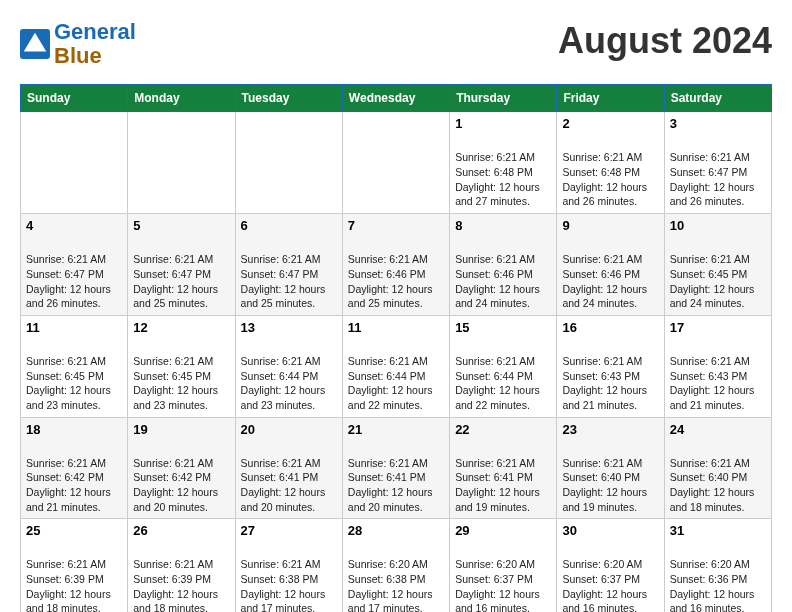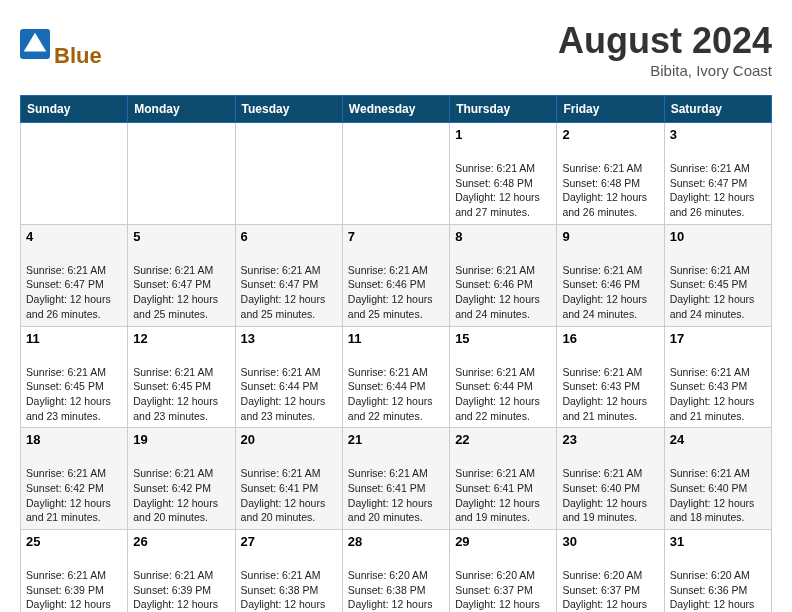--- a/index.html
+++ b/index.html
@@ -45,21 +45,21 @@
     .location {
       font-size: 15px;
       color: #555;
     }
     table {
       width: 100%;
       border-collapse: collapse;
       font-size: 11px;
     }
     thead tr th {
-      background-color: #0c4a6e;
+      background-color: #15803d;
       color: #fff;
       text-align: left;
       padding: 6px 6px;
       font-size: 12px;
       font-weight: bold;
       border: 1px solid #1a6bb5;
     }
     tbody tr td {
       border: 1px solid #ccc;
       vertical-align: top;
@@ -90,27 +90,26 @@
 </head>
 <body>
 
 <div class="header">
   <div class="logo">
     <svg class="logo-icon" viewBox="0 0 40 40" xmlns="http://www.w3.org/2000/svg">
       <rect x="0" y="0" width="40" height="40" rx="4" fill="#1a6bb5"></rect>
       <polygon points="20,5 35,30 5,30" fill="white"></polygon>
     </svg>
     <div class="logo-text">
-      <br>
+      <span>General</span><br>
       <span style="color:#a16207">Blue</span>
     </div>
   </div>
   <div class="title-block">
     <div class="month-year">August 2024</div>
-    <div class="location">Bibita, Ivory Coast</div>
   </div>
 </div>
 
 <table>
   <thead>
     <tr>
     <th>Sunday</th>
         <th>Monday</th>
         <th>Tuesday</th>
         <th>Wednesday</th>

